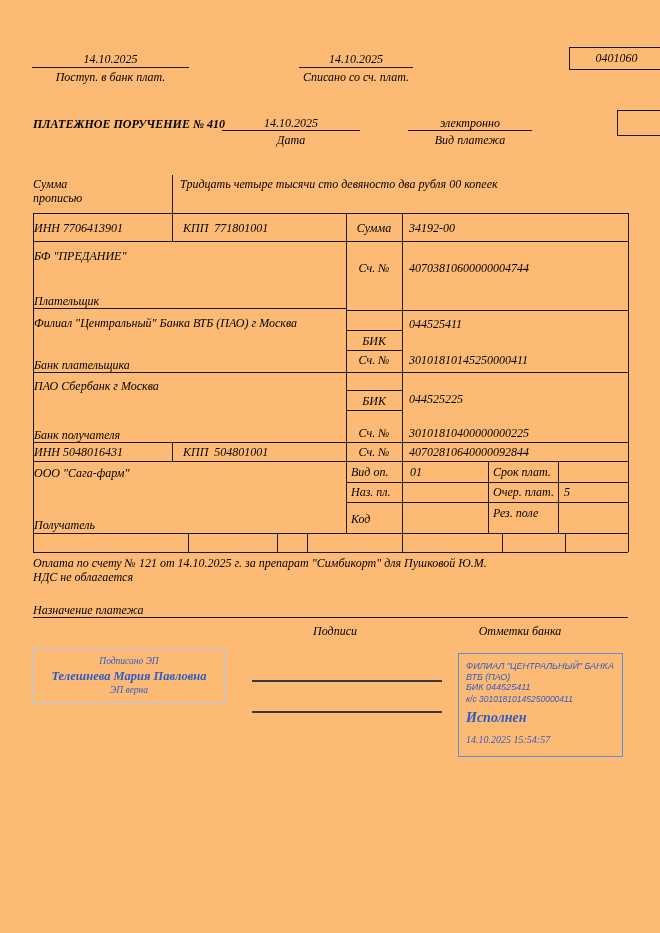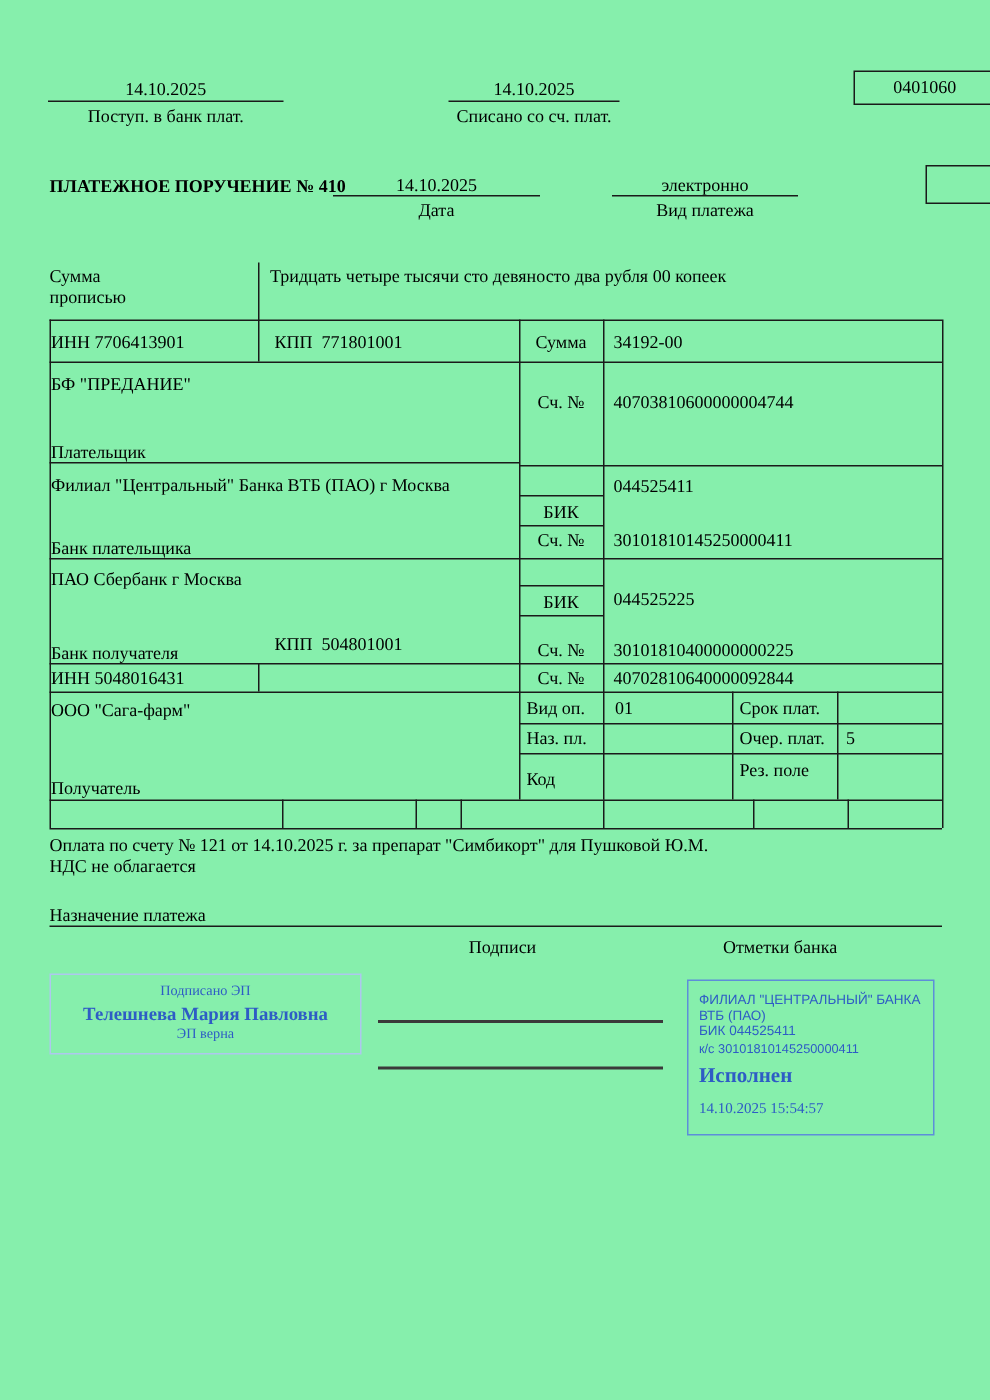--- a/index.html
+++ b/index.html
@@ -1,29 +1,29 @@
 <!DOCTYPE html>
 <html><head>
 <meta charset="utf-8">
 <style>
   html,body{margin:0;padding:0;background:#fff;}
-  #page{position:relative;width:660px;height:933px;background:#86efac;overflow:hidden;
-        font-family:"Liberation Serif","DejaVu Serif",serif;color:#000;
+  #page{position:relative;width:660px;height:933px;background:#fdba74;overflow:hidden;
+        font-family:"Liberation Serif","DejaVu Serif",serif;color:#000;font-style:italic;
         --stamp-blue:#2e5cc5;--sign-border:#aec7ee;--bank-border:#5d8ed9;}
   .t{position:absolute;font-size:12px;line-height:14px;white-space:nowrap;}
   .c{text-align:center;}
   .b{font-weight:bold;}
   .pre{white-space:pre;}
   .wrap{white-space:normal;}
   .hl{position:absolute;height:1px;background:#1a1a1a;}
   .vl{position:absolute;width:1px;background:#1a1a1a;}
   .box{position:absolute;border:1px solid #1a1a1a;box-sizing:border-box;margin-left:36px;}
   .sigln{position:absolute;height:2px;background:#3a3a3a;}
   .stamp{position:absolute;box-sizing:border-box;color:var(--stamp-blue);}
-  #sign-stamp{left:33px;top:649px;width:208px;height:54px;border:1px solid var(--sign-border);
+  #sign-stamp{left:33px;top:649px;width:192px;height:54px;border:1px solid var(--sign-border);
     display:flex;flex-direction:column;align-items:center;justify-content:center;gap:2px;text-align:center;}
   #sign-stamp .sm{font-size:9.5px;line-height:11px;}
   #sign-stamp .nm{font-size:12.5px;line-height:14px;font-weight:bold;}
   #bank-stamp{left:458px;top:653px;width:165px;height:104px;border:1px solid var(--bank-border);
     padding:7px 6px 0 7px;font-family:"Liberation Sans","DejaVu Sans",sans-serif;}
   #bank-stamp .ln{font-size:9px;line-height:10.5px;white-space:normal;}
   #bank-stamp .ks{font-size:8.5px;line-height:10px;margin-top:1px;}
   #bank-stamp .st{font-family:"Liberation Serif","DejaVu Serif",serif;font-weight:bold;font-size:14px;line-height:16px;margin-top:6px;}
   #bank-stamp .dt{font-family:"Liberation Serif","DejaVu Serif",serif;font-size:10px;line-height:14px;margin-top:7px;}
 </style>
@@ -106,21 +106,21 @@
   <div class="t" style="left:409px;top:353px;">30101810145250000411</div>
 
   <div class="t" style="left:34px;top:379px;">ПАО Сбербанк г Москва</div>
   <div class="t" style="left:34px;top:428px;">Банк получателя</div>
   <div class="t c" style="left:346px;top:394px;width:56px;">БИК</div>
   <div class="t" style="left:409px;top:392px;">044525225</div>
   <div class="t c" style="left:346px;top:426px;width:56px;">Сч. №</div>
   <div class="t" style="left:409px;top:426px;">30101810400000000225</div>
 
   <div class="t" style="left:34px;top:445px;">ИНН 5048016431</div>
-  <div class="t pre" style="left:183px;top:422px;">КПП  504801001</div>
+  <div class="t pre" style="left:183px;top:445px;">КПП  504801001</div>
   <div class="t c" style="left:346px;top:445px;width:56px;">Сч. №</div>
   <div class="t" style="left:409px;top:445px;">40702810640000092844</div>
 
   <div class="t" style="left:34px;top:466px;">ООО "Сага-фарм"</div>
   <div class="t" style="left:34px;top:518px;">Получатель</div>
 
   <div class="t" style="left:351px;top:465px;">Вид оп.</div>
   <div class="t" style="left:410px;top:465px;">01</div>
   <div class="t" style="left:493px;top:465px;">Срок плат.</div>
   <div class="t" style="left:564px;top:465px;"></div>

